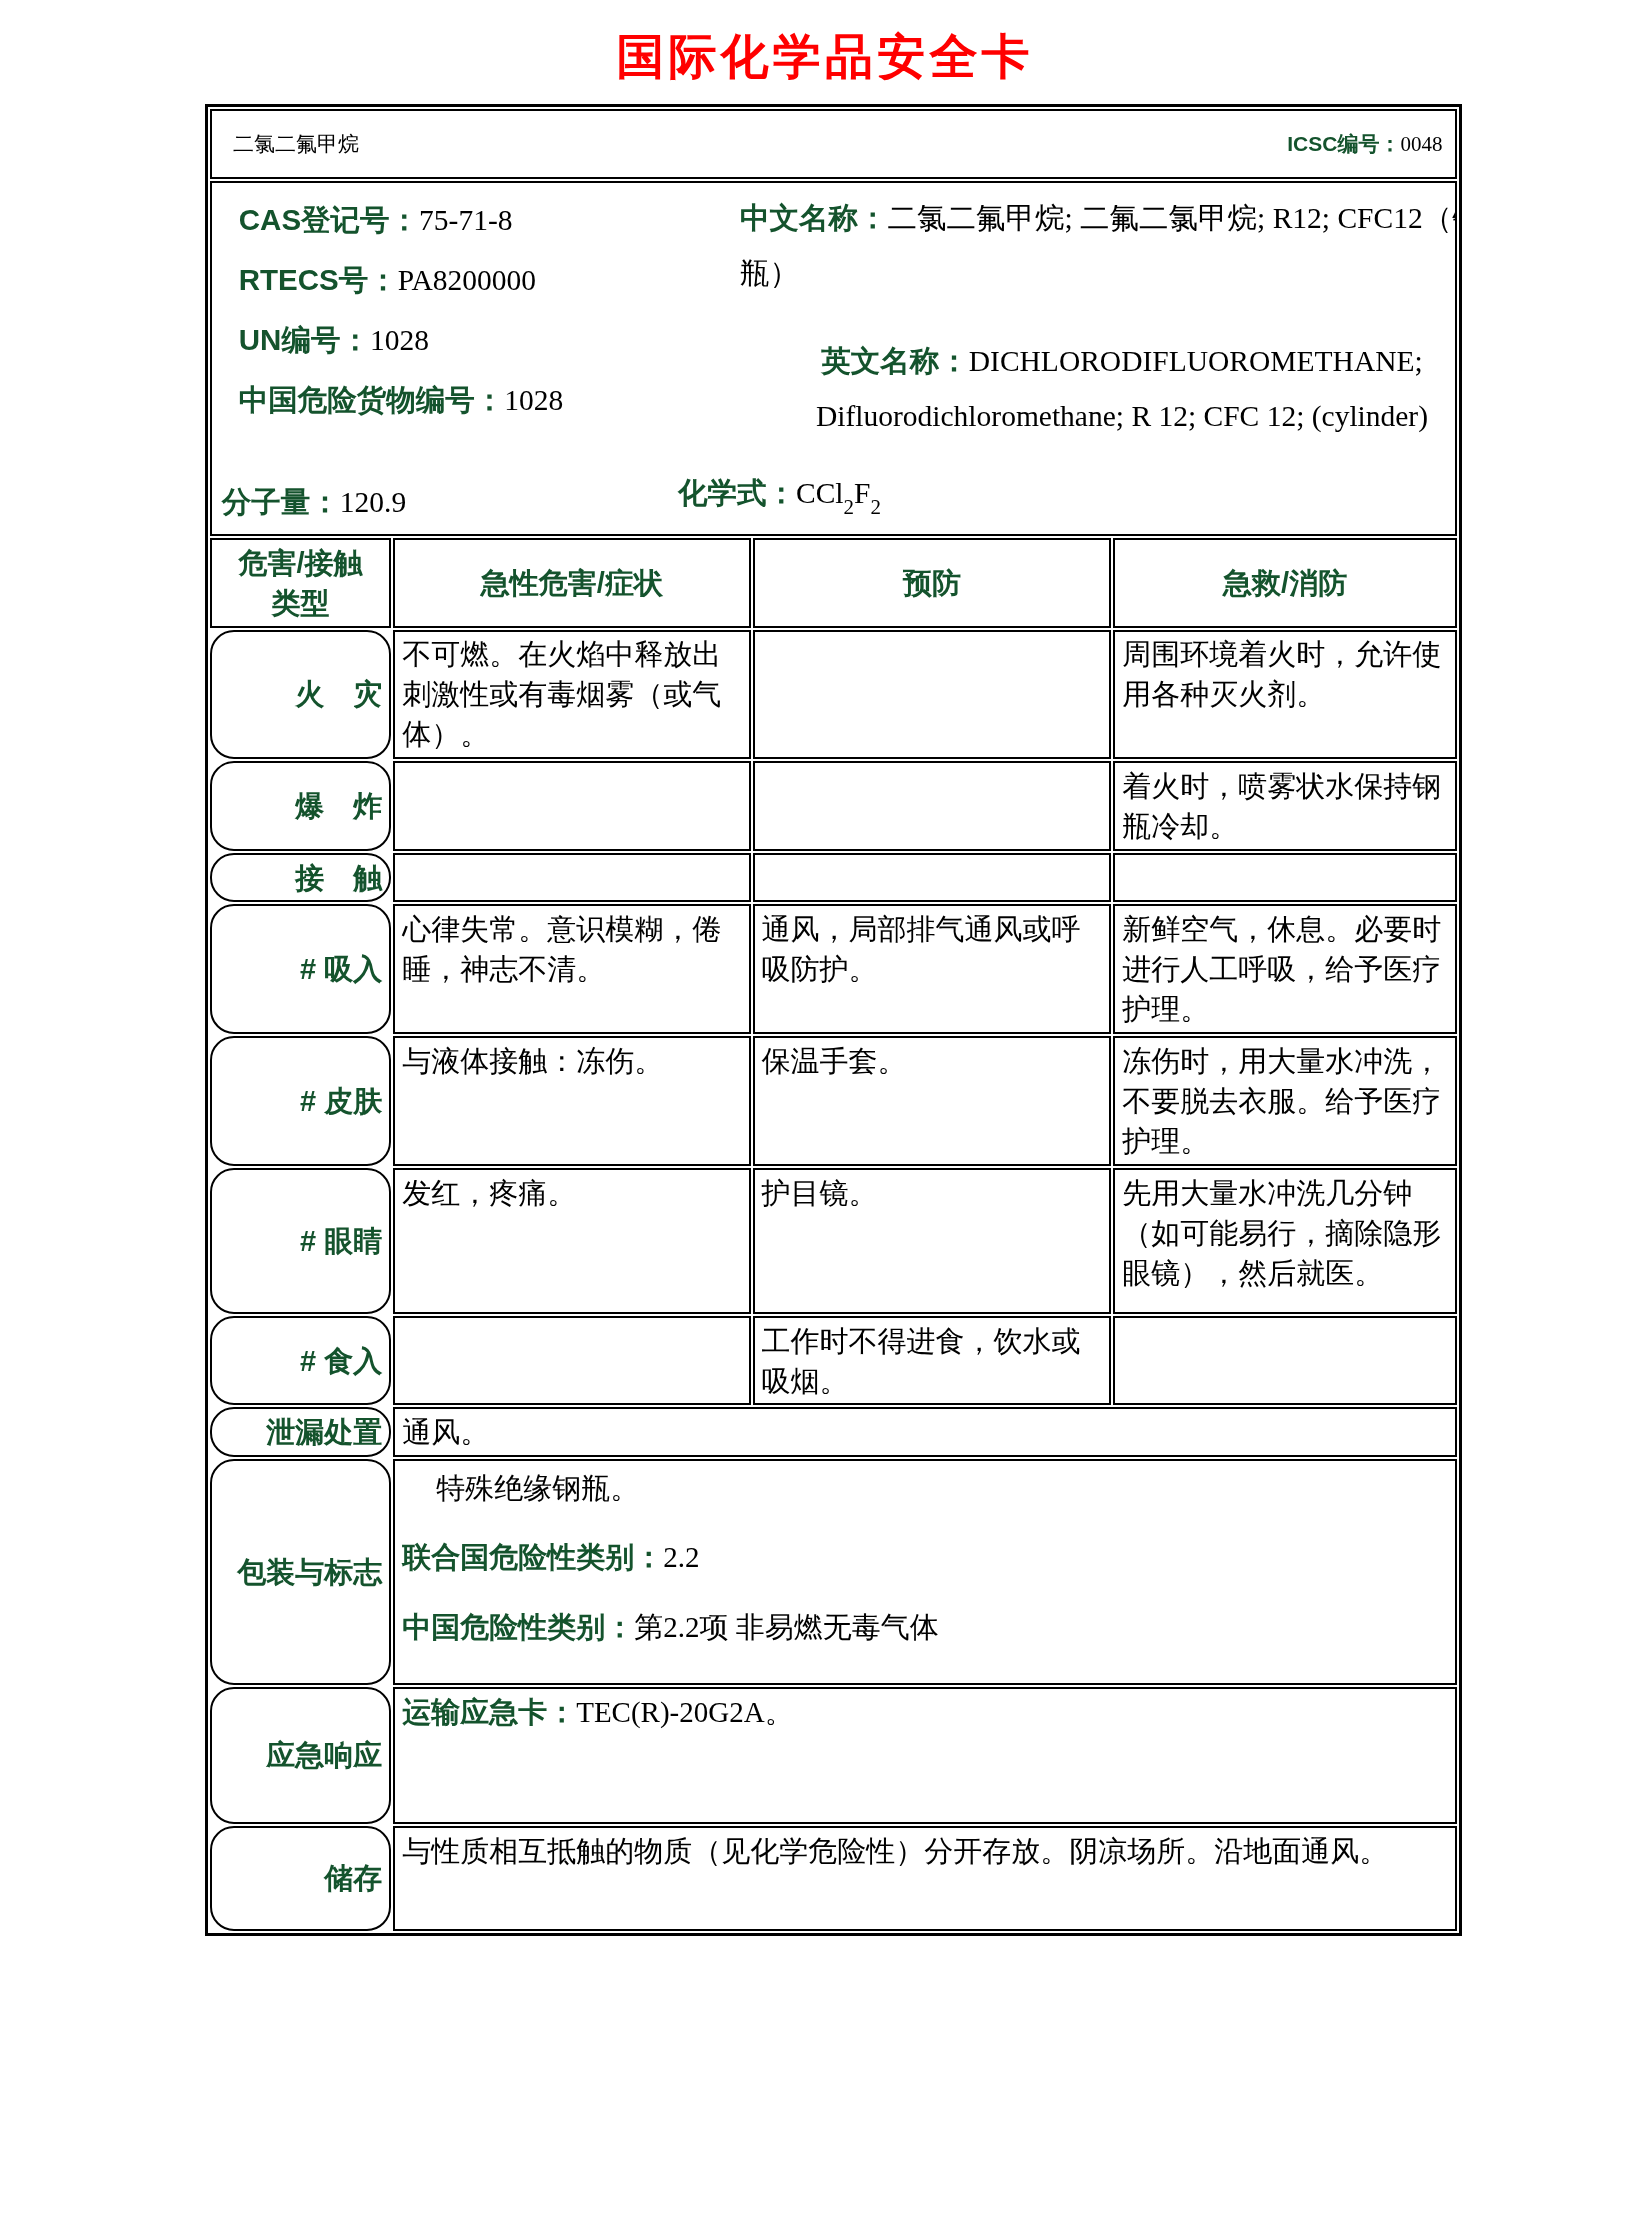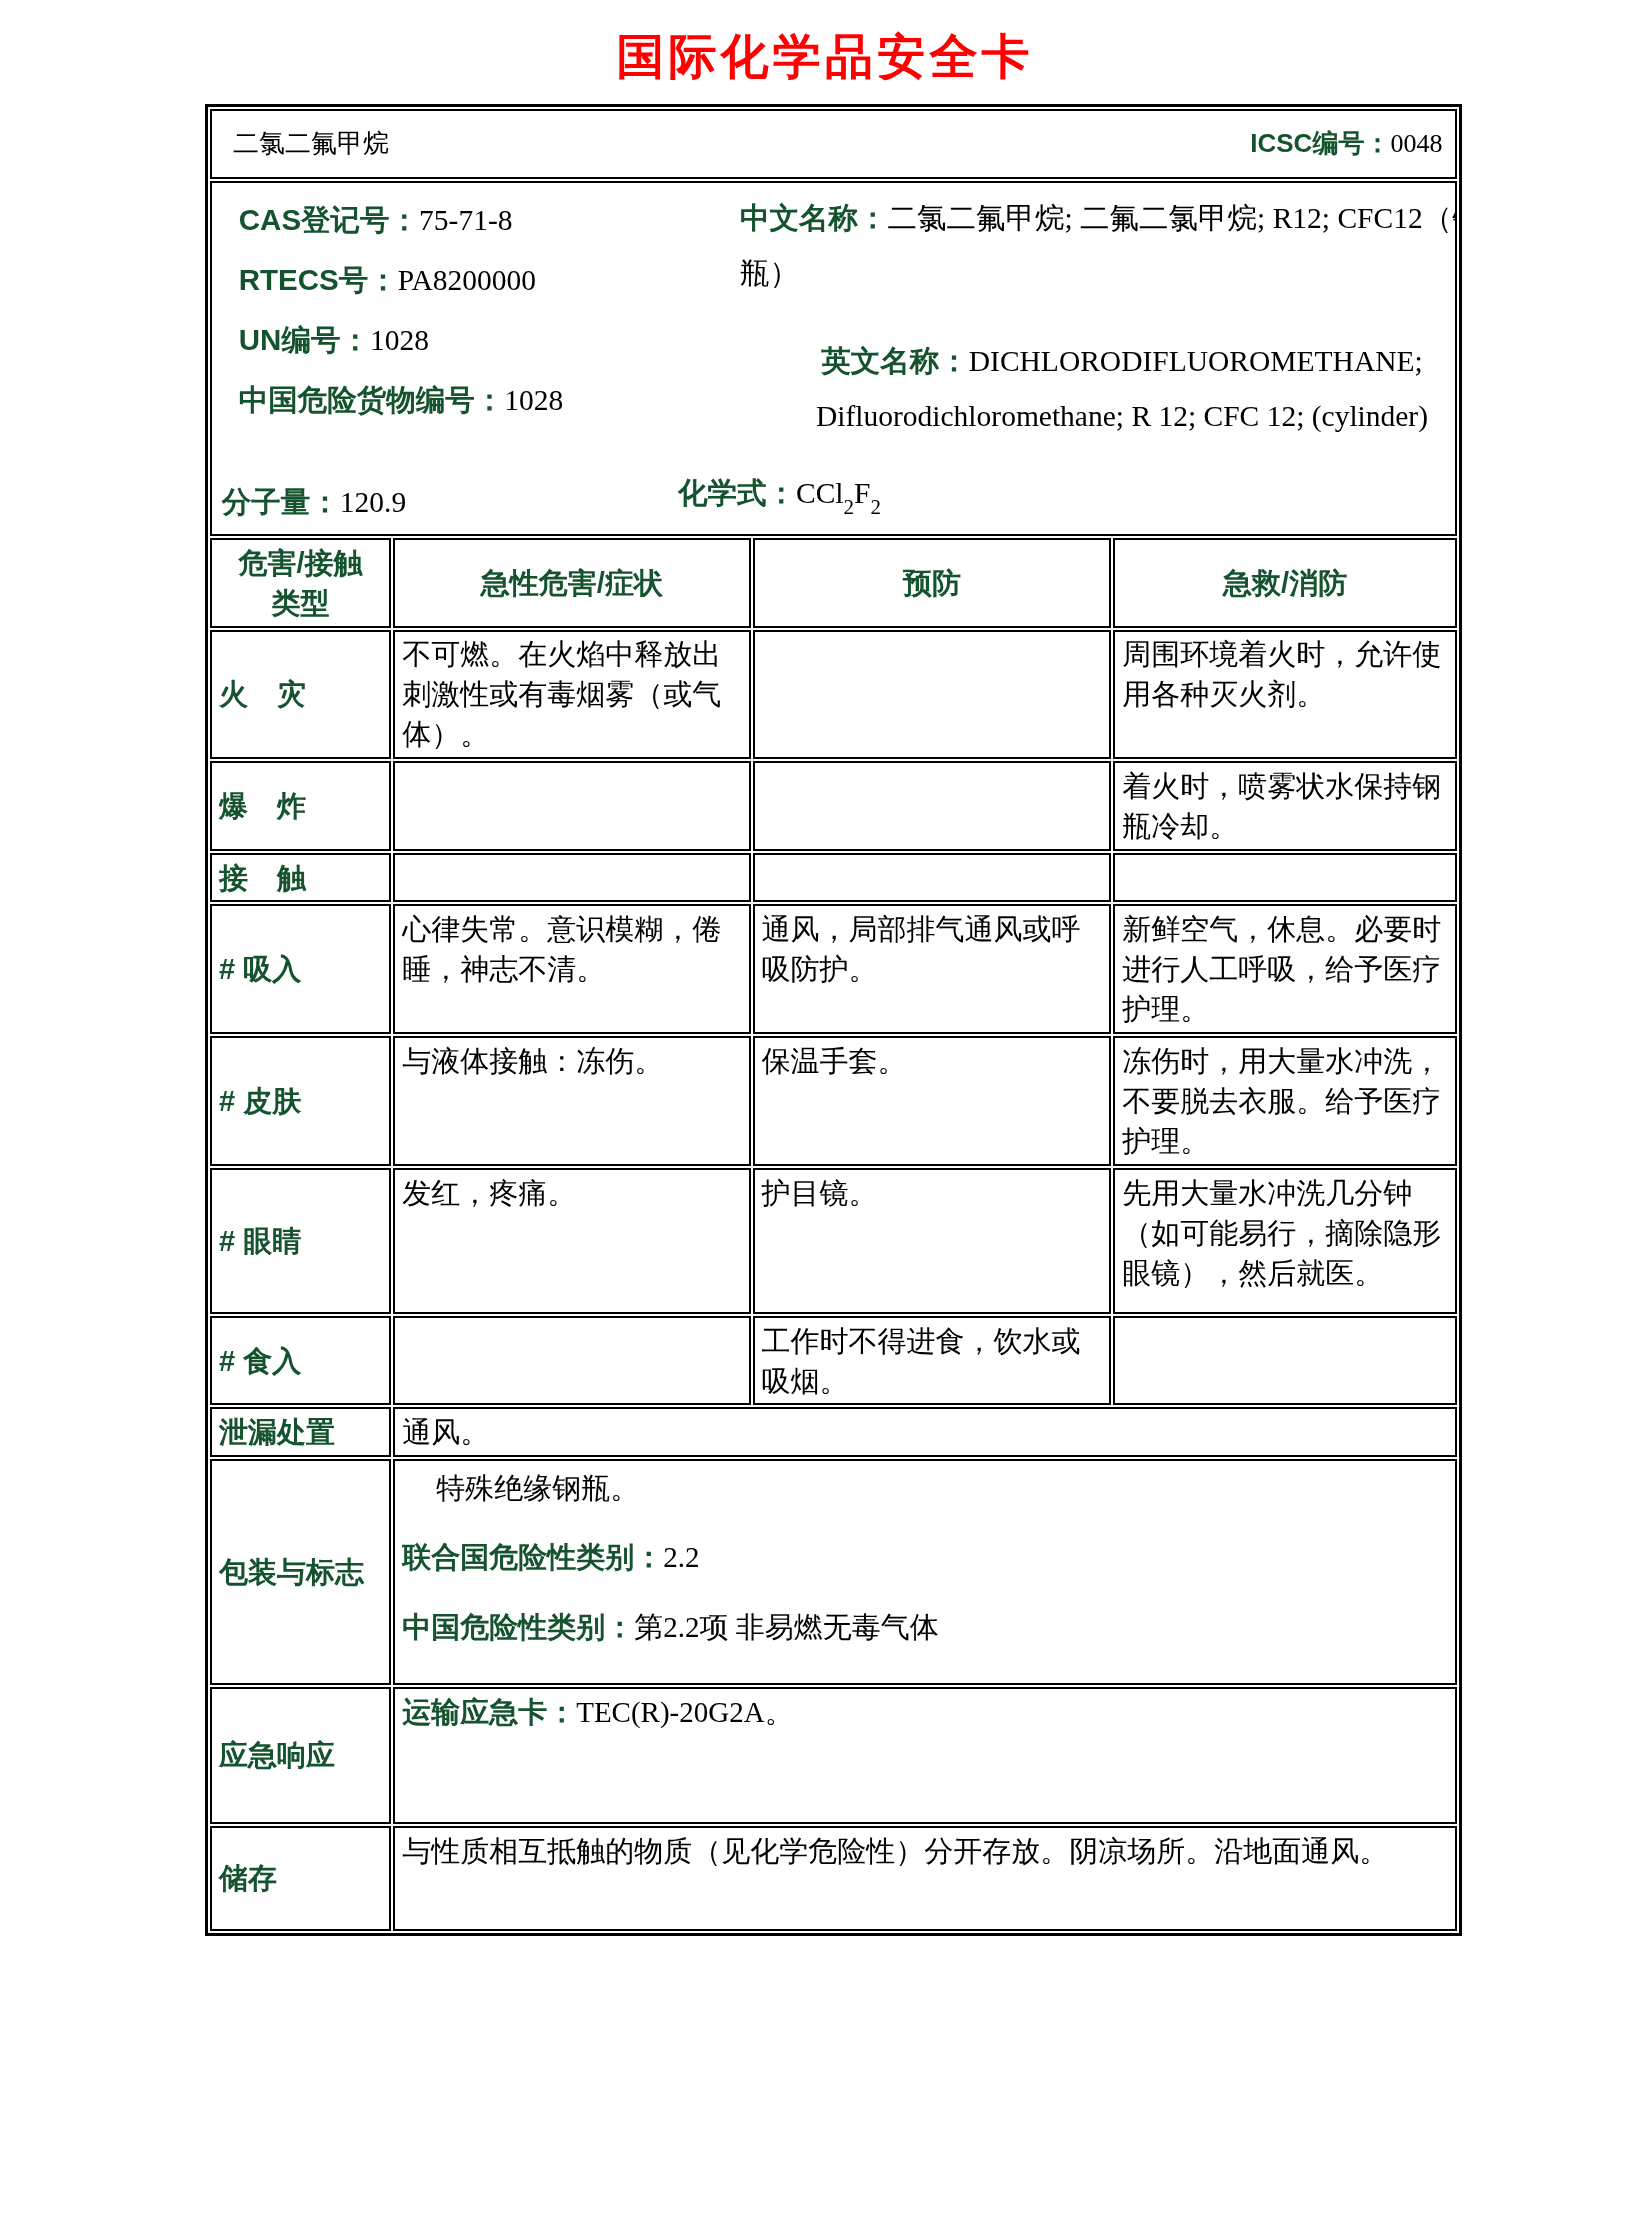--- a/index.html
+++ b/index.html
@@ -55,21 +55,21 @@
   }
   .bk { color: #000000; }
 
   
   .hdr-flex {
     display: flex;
     justify-content: space-between;
     align-items: center;
     height: 60px;
     padding: 0 5.6px 0 14px;
-    font-size: 26px;
+    font-size: 21px;
   }
 
   
   .info-wrap {
     position: relative;
     height: 345px;
     font-size: 29.5px;
   }
   .id-block {
     position: absolute;
@@ -107,23 +107,24 @@
   }
 
   
   .colhead {
     text-align: center;
     vertical-align: middle !important;
     font-size: 31px;
     line-height: 1.55;
   }
   .rowlabel {
-    text-align: left;
+    text-align: right;
     vertical-align: middle !important;
     font-size: 30px;
+    border-radius: 24px;
   }
   .content {  }
 
   
   .pack-cell p { margin: 0; }
   .pack-special { text-indent: 34px; margin-top: 4.2px !important; }
   .pack-cell p + p { margin-top: 29.5px; }
   .spread { line-height: 1.9; }
 </style>
 </head>

